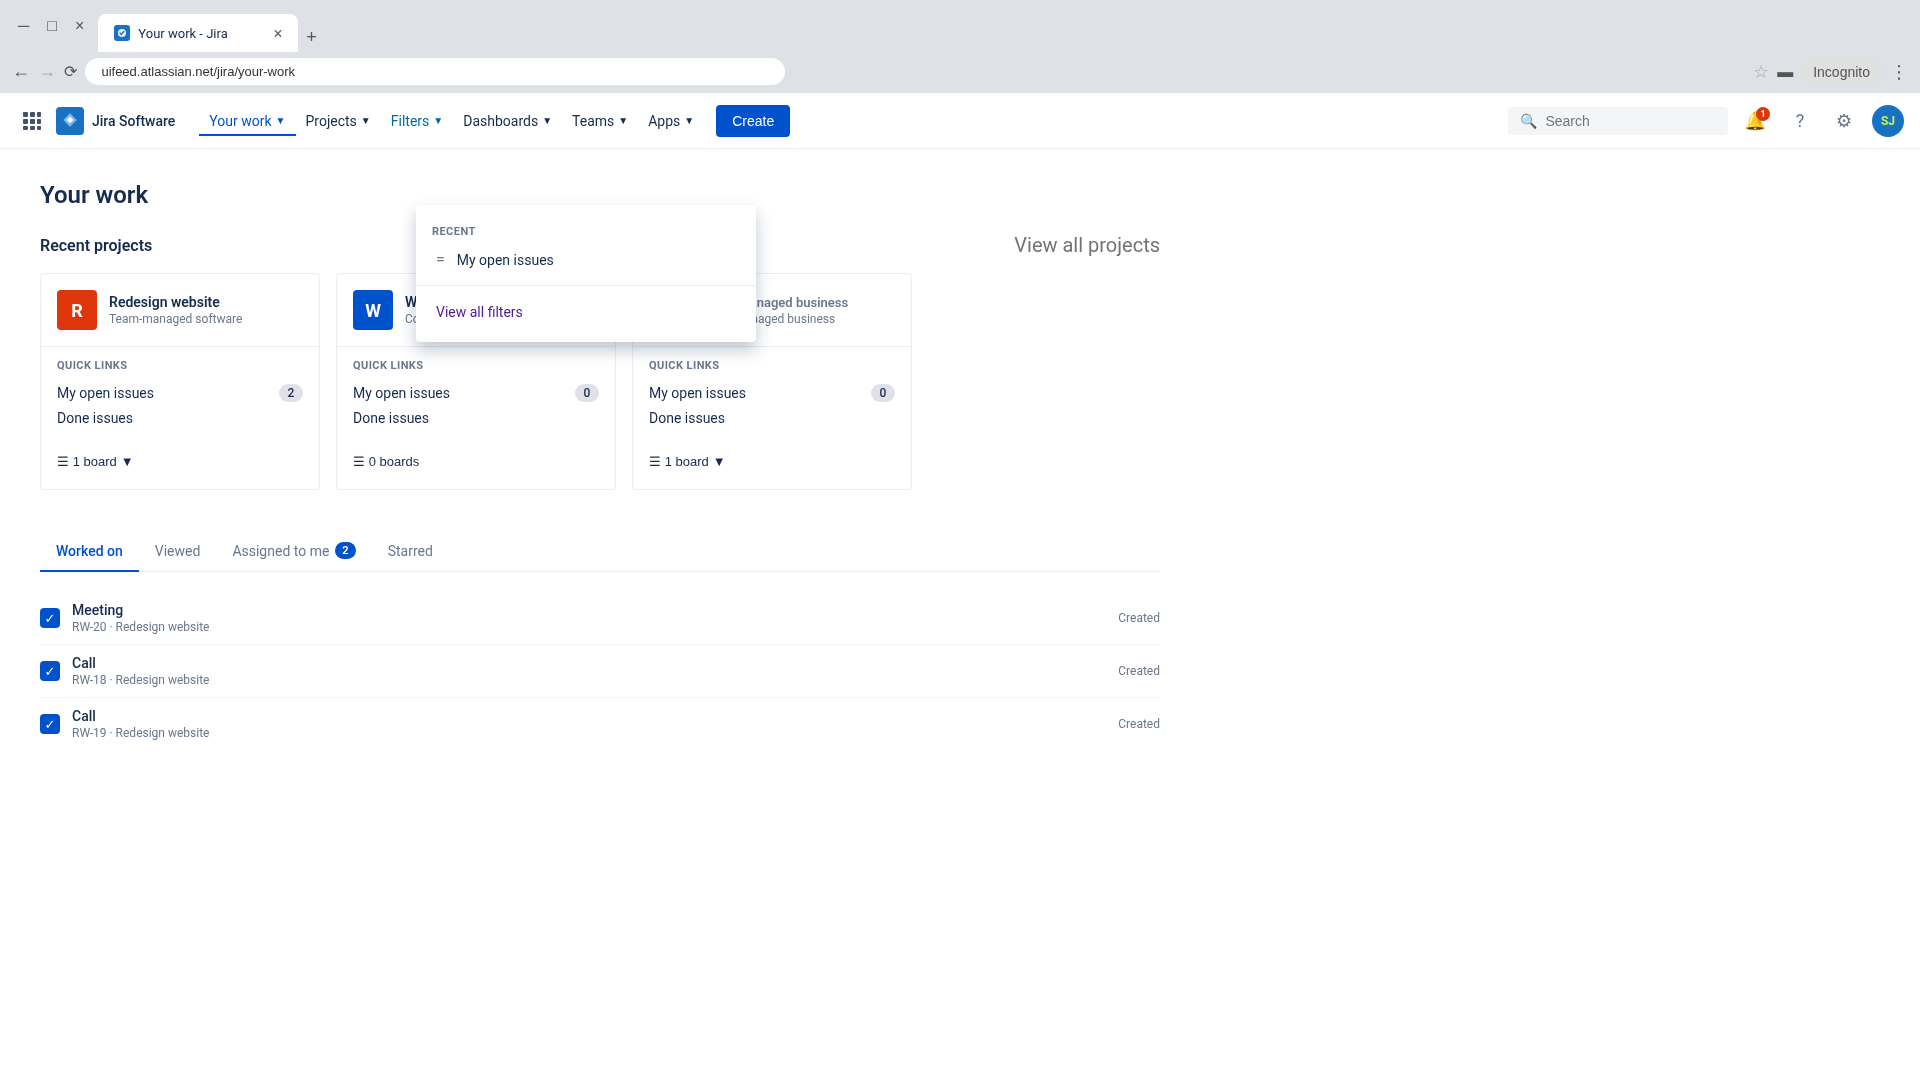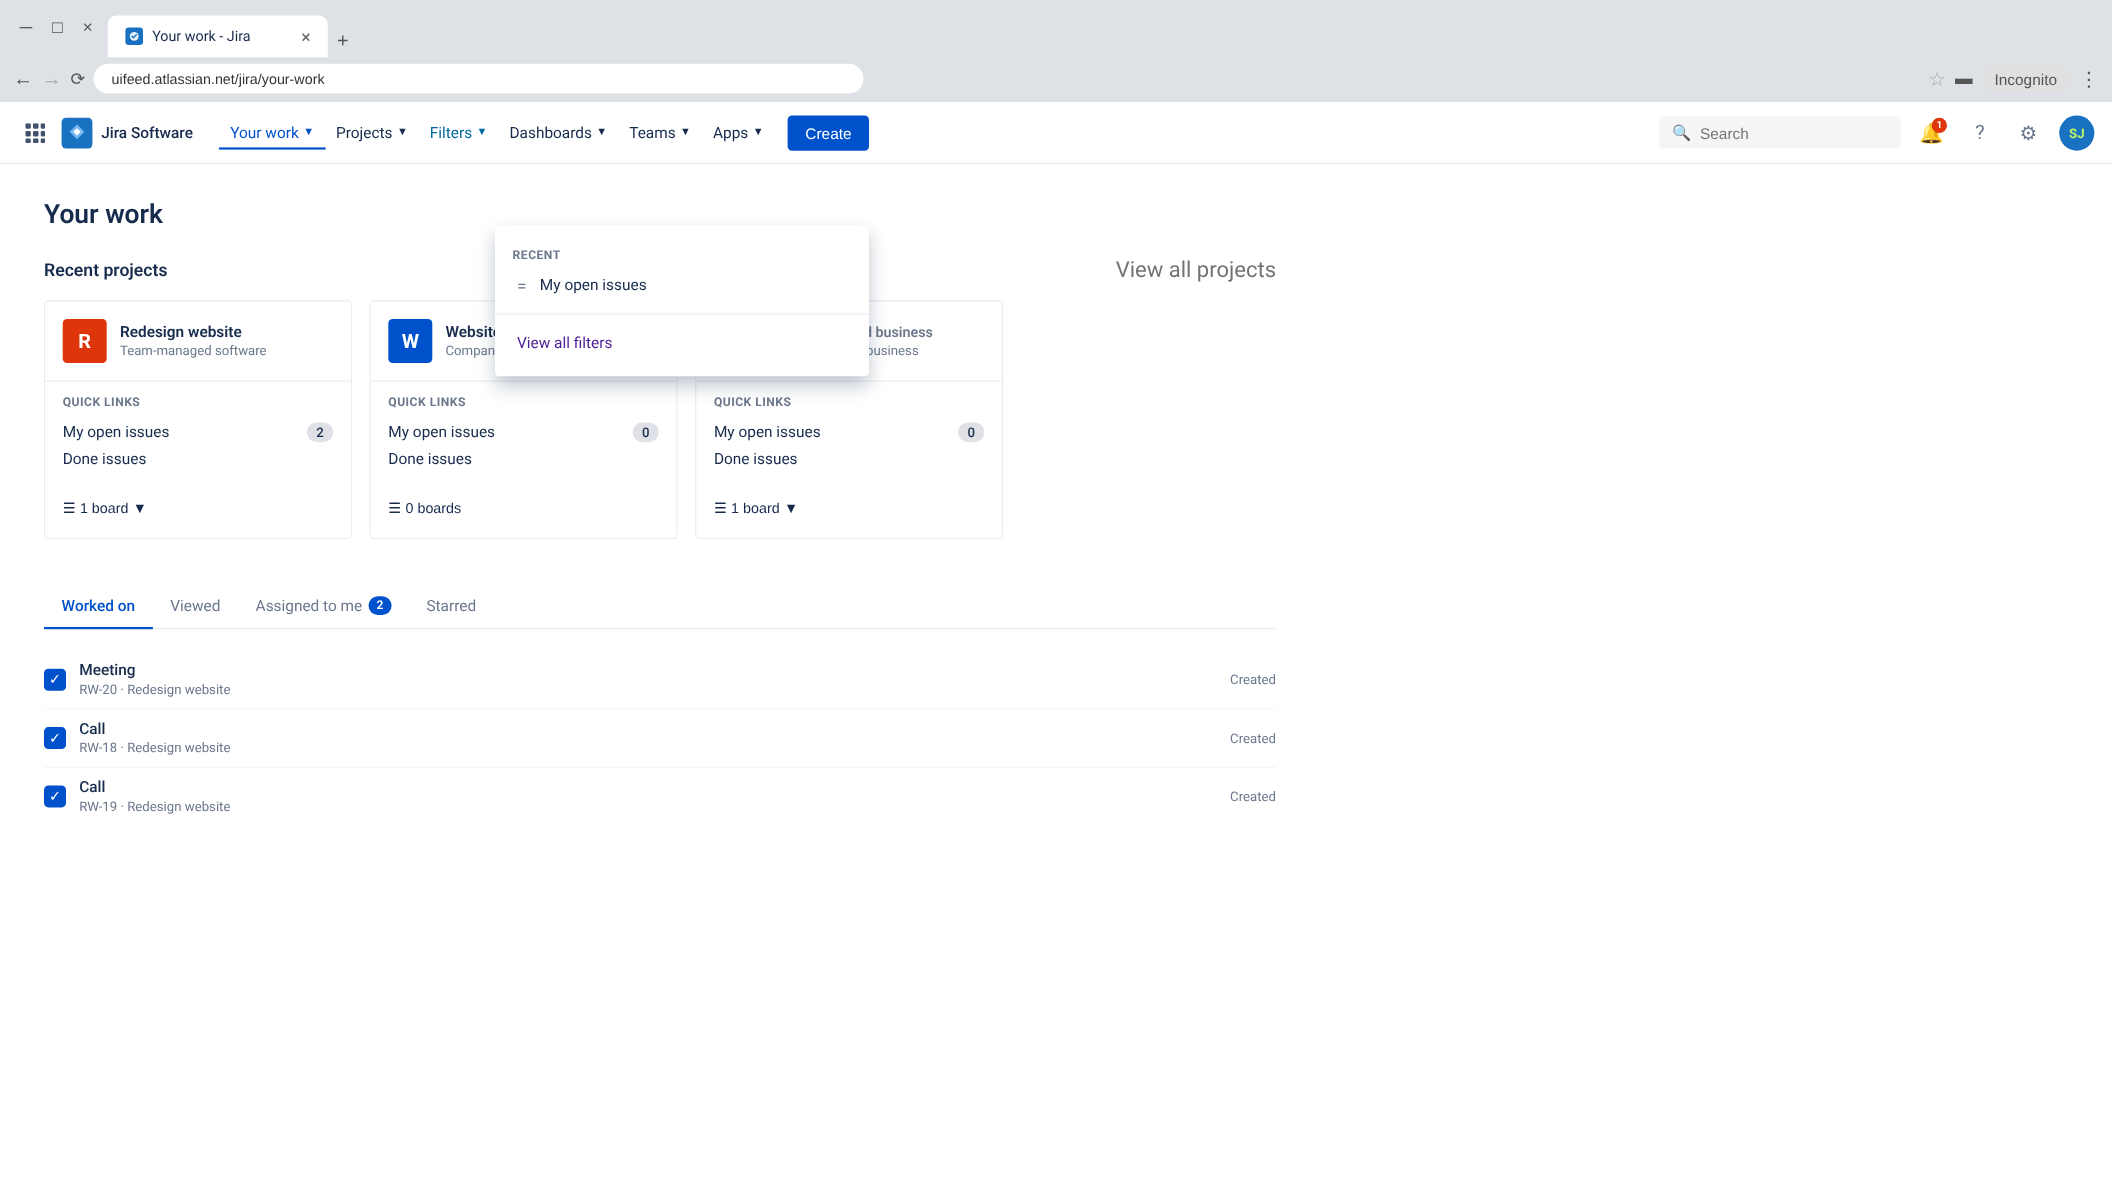--- a/index.html
+++ b/index.html
@@ -32,21 +32,21 @@
     .nav-item .chevron { font-size: 10px; }
     .nav-item.filters-active { color: #0052cc; }
     .create-btn { background: #0052cc; color: white; border: none; border-radius: 4px; padding: 8px 16px; font-size: 14px; font-weight: 500; cursor: pointer; margin-left: 12px; }
     .header-right { margin-left: auto; display: flex; align-items: center; gap: 12px; }
     .search-box { display: flex; align-items: center; background: #f4f5f7; border-radius: 4px; padding: 6px 12px; gap: 8px; width: 220px; cursor: text; }
     .search-box input { border: none; background: none; outline: none; font-size: 14px; color: #172b4d; width: 100%; }
     .search-icon { color: #6b778c; }
     .header-icon-btn { width: 32px; height: 32px; border-radius: 50%; display: flex; align-items: center; justify-content: center; cursor: pointer; color: #6b778c; font-size: 18px; position: relative; }
     .notif-badge { position: absolute; top: 2px; right: 2px; background: #de350b; color: white; border-radius: 50%; width: 14px; height: 14px; font-size: 9px; display: flex; align-items: center; justify-content: center; font-weight: bold; }
     .avatar-btn { width: 32px; height: 32px; border-radius: 50%; background: #1971c2; color: #bef264; display: flex; align-items: center; justify-content: center; font-size: 12px; font-weight: bold; cursor: pointer; }
-    .filters-dropdown { position: absolute; top: 56px; left: 450px; background: #fff; border-radius: 4px; box-shadow: 0 8px 16px rgba(9,30,66,0.25); width: 340px; z-index: 300; padding: 12px 0; }
+    .filters-dropdown { position: absolute; top: 56px; left: 416px; background: #fff; border-radius: 4px; box-shadow: 0 8px 16px rgba(9,30,66,0.25); width: 340px; z-index: 300; padding: 12px 0; }
     .dropdown-section-label { padding: 8px 16px 4px; font-size: 11px; font-weight: 700; color: #6b778c; letter-spacing: 0.04em; text-transform: uppercase; }
     .dropdown-item { display: flex; align-items: center; gap: 12px; padding: 8px 20px; cursor: pointer; color: #172b4d; font-size: 14px; }
     .dropdown-item .item-icon { color: #6b778c; font-size: 16px; }
     .dropdown-divider { height: 1px; background: #ebecf0; margin: 8px 0; }
     .dropdown-link { padding: 10px 20px; cursor: pointer; color: #4c1d95; font-size: 14px; display: block; }
 
     
     .main-content { padding: 32px 40px; max-width: 1200px; }
     .page-title { font-size: 24px; font-weight: 600; color: #172b4d; margin-bottom: 24px; }
 

